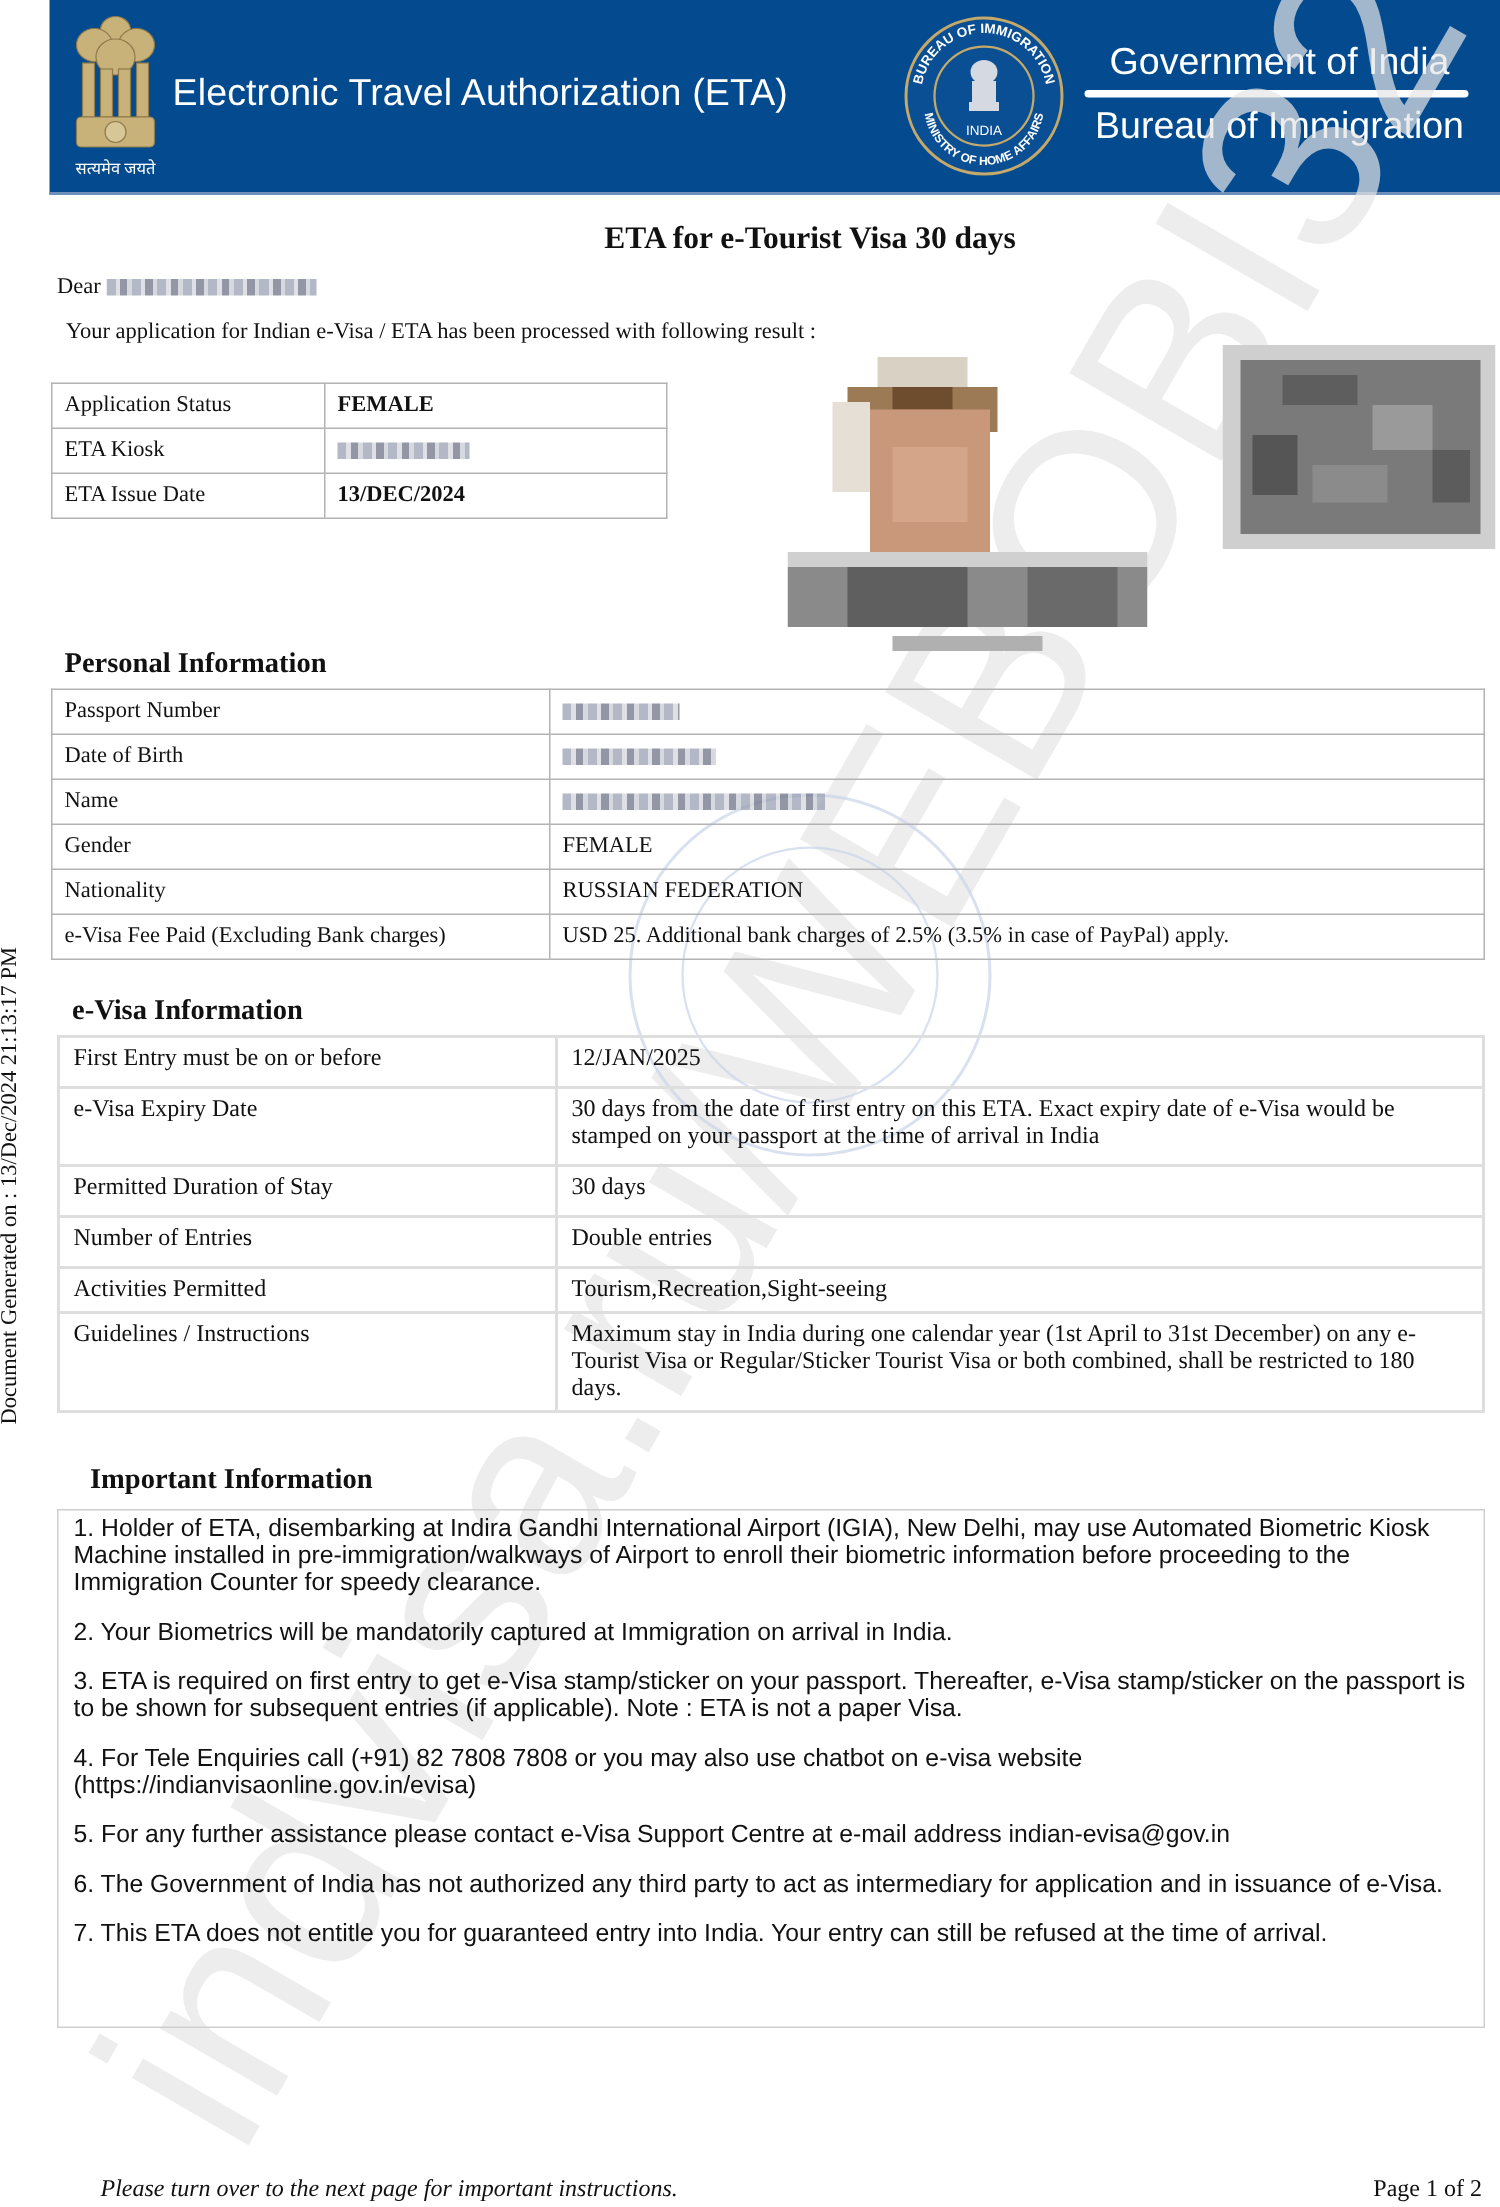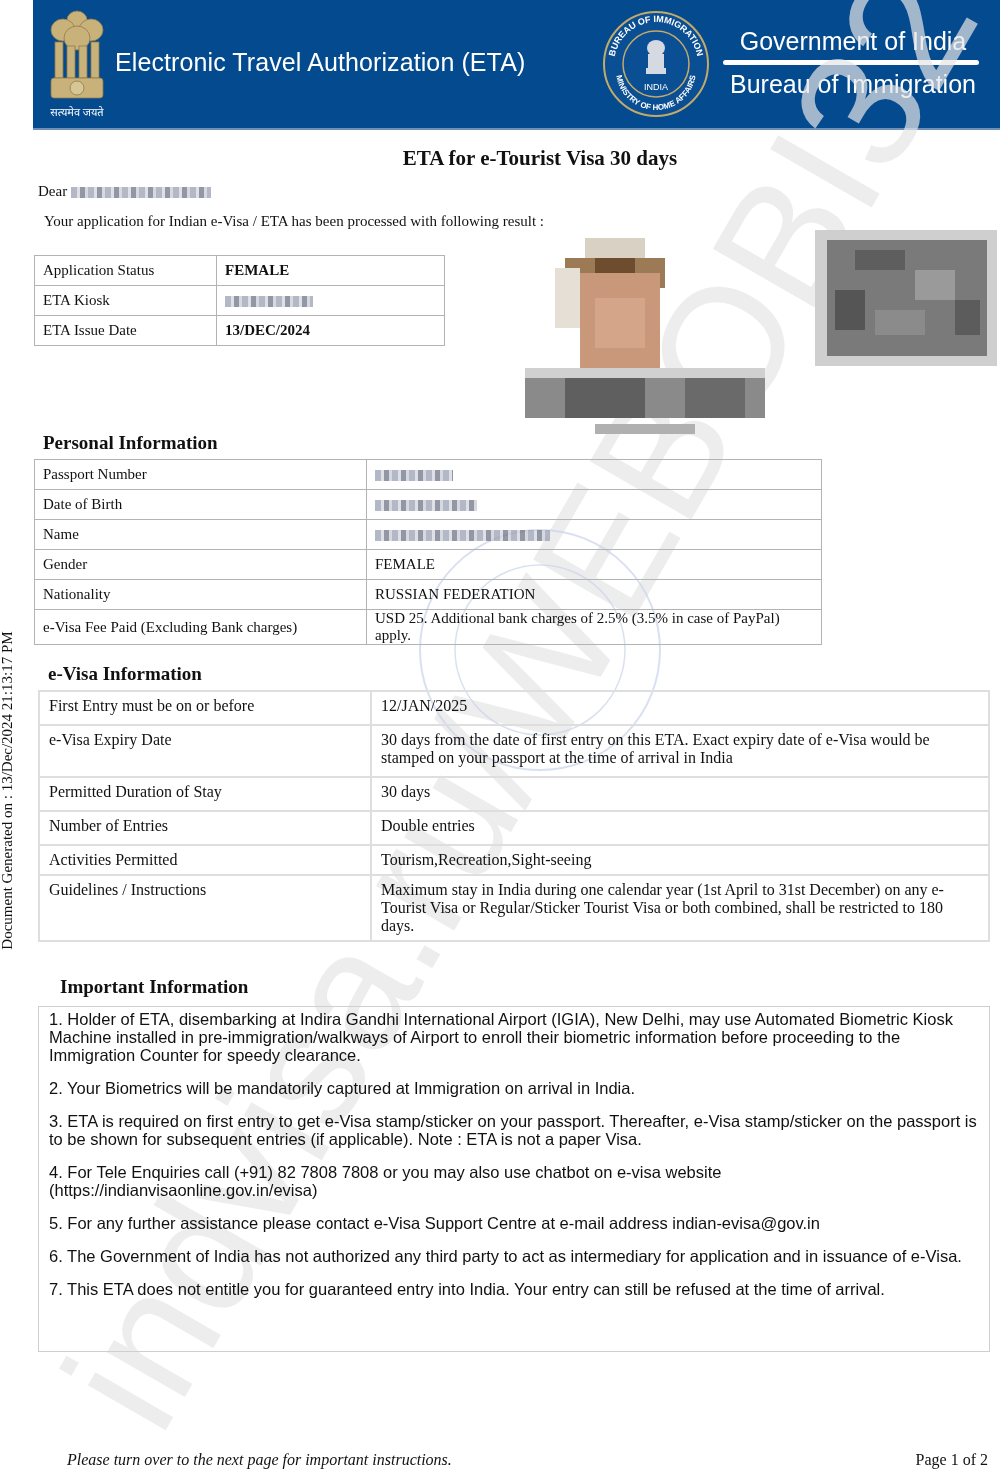--- a/index.html
+++ b/index.html
@@ -21,21 +21,21 @@
   table { border-collapse:collapse; }
   .t1 { position:absolute; left:34px; top:255px; width:411px; font-size:15px; }
   .t1 td { border:1px solid #b3b3b3; height:29px; padding:0 8px; }
   .t1 td.k { width:165px; }
   .bold { font-weight:bold; }
 
   .photo { position:absolute; left:525px; top:238px; width:240px; height:198px; }
   .qr { position:absolute; left:815px; top:230px; width:182px; height:136px; }
 
   .sec { position:absolute; font-weight:bold; font-size:19px; }
-  .t2 { position:absolute; left:34px; top:459px; width:788px; font-size:15px; }
+  .t2 { position:absolute; left:34px; top:459px; width:956px; font-size:15px; }
   .t2 td { border:1px solid #b3b3b3; height:29px; padding:0 8px; }
   .t2 td.k { width:315px; }
   .t3 { position:absolute; left:38px; top:690px; width:952px; font-size:16px; }
   .t3 td { border:2px solid #dedede; padding:5px 9px; vertical-align:top; line-height:18px;margin-top:46px; }
   .t3 td.k { width:312px; }
   .imp { position:absolute; left:38px; top:1006px; width:950px; height:344px; border:1px solid #cfcfcf; font-family:"Liberation Sans", sans-serif; font-size:16.5px; line-height:18px; }
   .imp p { margin:0 0 15px 0; padding:0 10px; }
   .imp p:first-child { margin-top:3px; }
 
   .side { position:absolute; left:-183px; top:782px; width:380px; transform:rotate(-90deg); font-size:15px; white-space:nowrap; text-align:center; }

